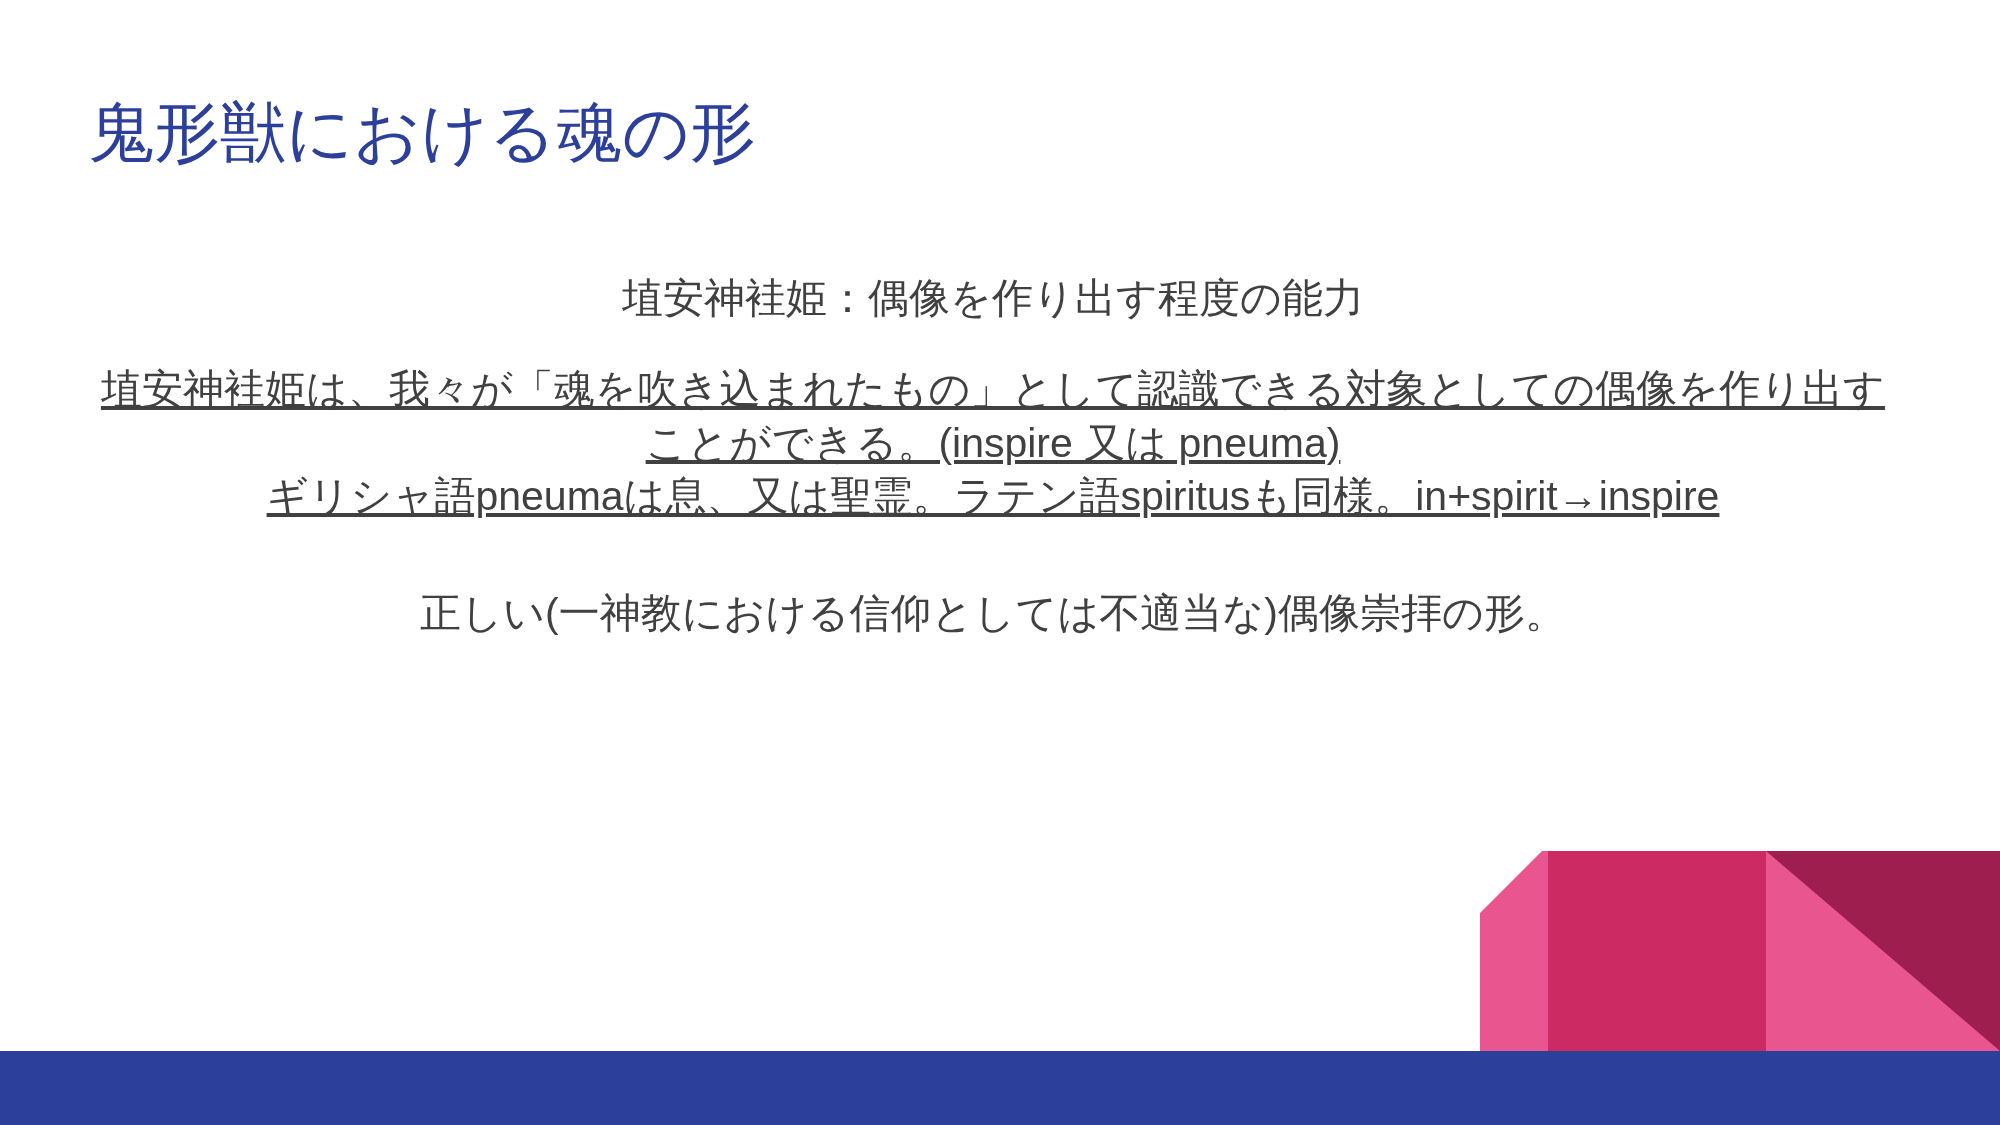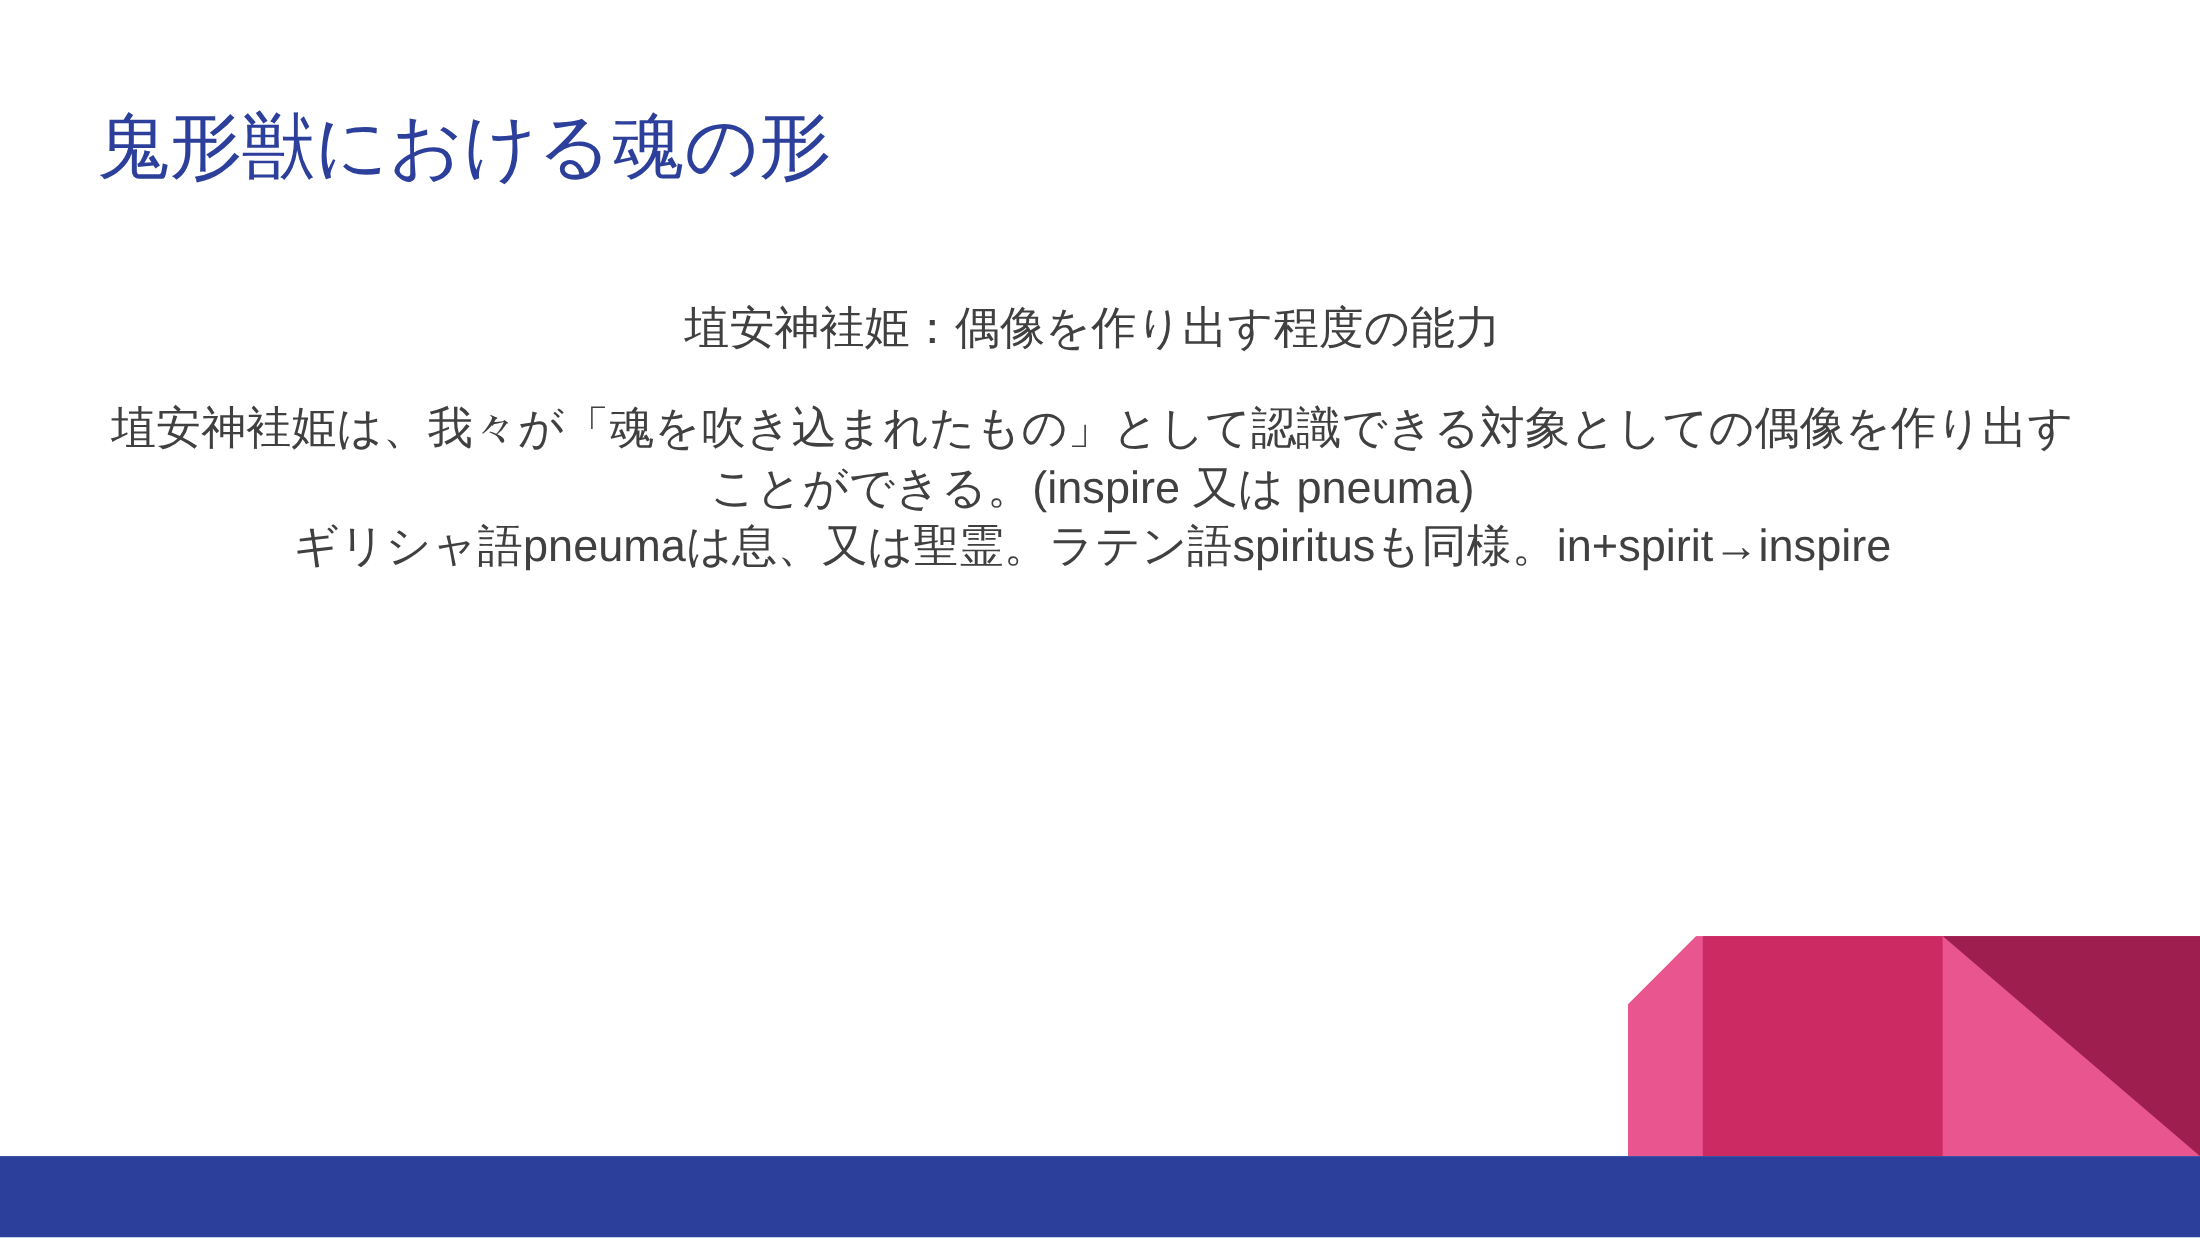--- a/index.html
+++ b/index.html
@@ -50,20 +50,21 @@
     line-height: 1.30;
     margin: 0 0 38px 0;
     color: #404040;
     white-space: pre-wrap;
     word-break: break-all;
   }
   .para:last-child { margin-bottom: 0; }
 
   .para.tight {
     margin-bottom: 64px;
+    text-decoration: underline;
   }
 
   
   .deco {
     position: absolute;
     right: 0;
     bottom: 74px;
     width: 520px;
     height: 200px;
     overflow: hidden;
@@ -109,20 +110,21 @@
 <body>
 
 <div class="slide">
 
   <div class="title">鬼形獣における魂の形</div>
 
   <div class="body-block">
     <p class="para">埴安神袿姫：偶像を作り出す程度の能力</p>
     <p class="para tight">埴安神袿姫は、我々が「魂を吹き込まれたもの」として認識できる対象としての偶像を作り出すことができる。(inspire 又は pneuma)
 ギリシャ語pneumaは息、又は聖霊。ラテン語spiritusも同様。in+spirit→inspire</p>
+    <p class="para">正しい(一神教における信仰としては不適当な)偶像崇拝の形。</p>
   </div>
 
   <div class="deco">
     <div class="deco-light"></div>
     <div class="deco-mid"></div>
     <div class="deco-dark"></div>
   </div>
 
   <div class="bottom-bar"></div>
 

